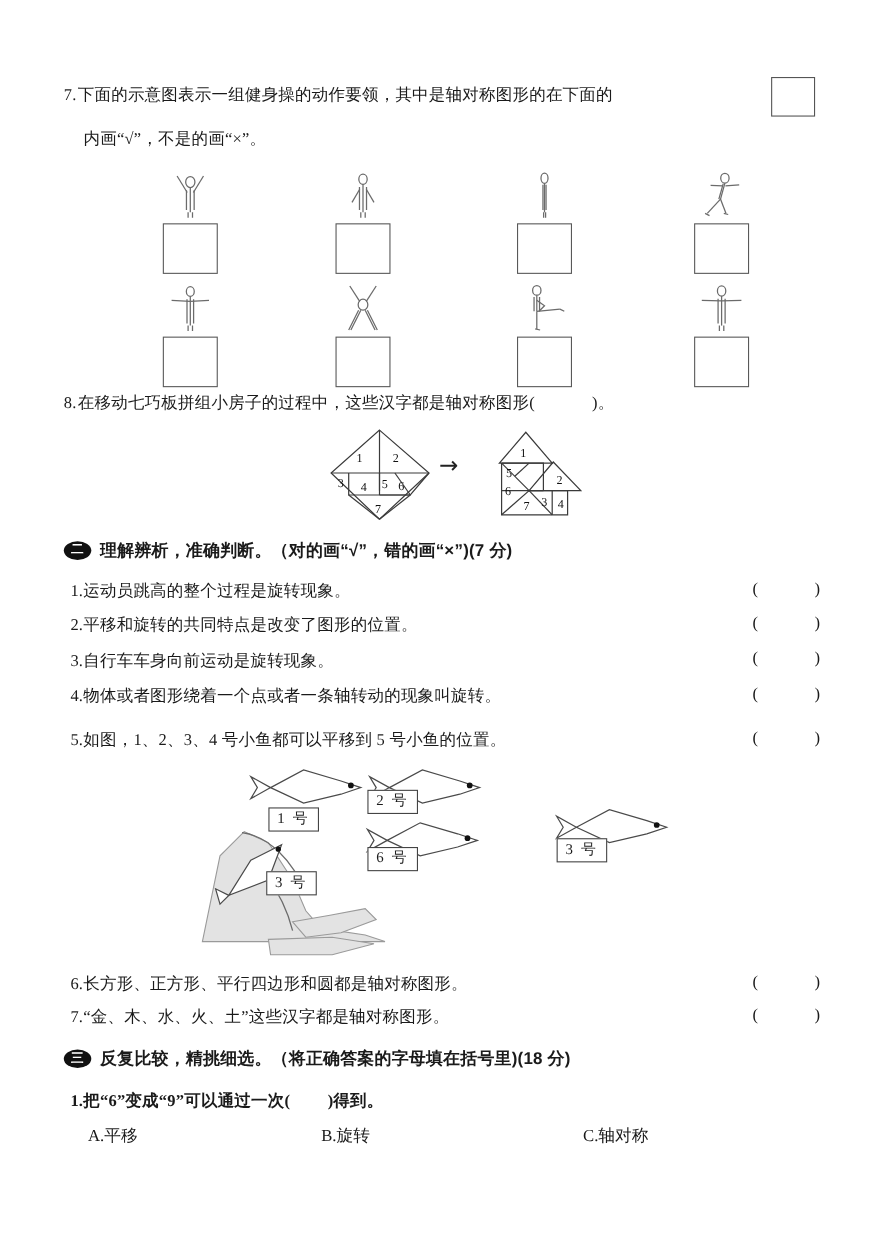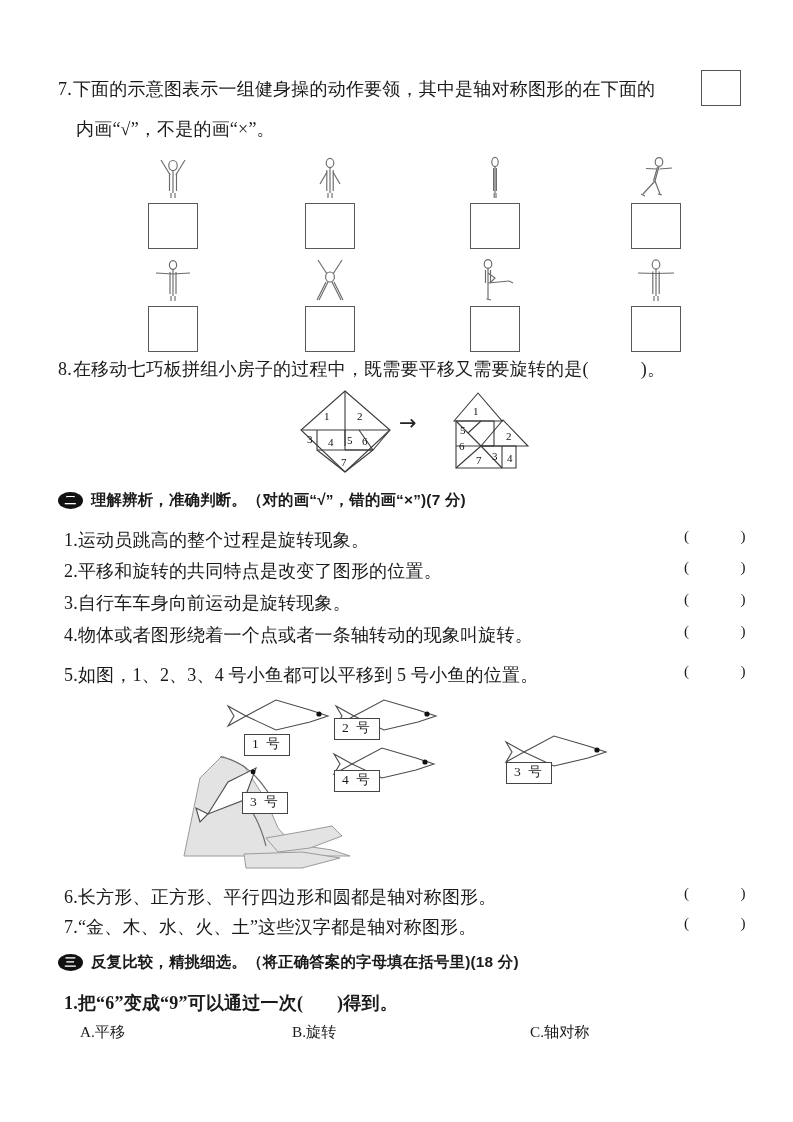--- a/index.html
+++ b/index.html
@@ -20,21 +20,21 @@
     left: 0; top: 0;
     width: 793px;
     height: 1122px;
     padding: 0;
     box-sizing: border-box;
   }
 
   
   .qline {
     position: absolute;
-    font-size: 18px;
+    font-size: 15px;
     line-height: 1.55;
     letter-spacing: 0.2px;
     white-space: nowrap;
   }
   .qnum { margin-right: 1px; }
 
   .answer-box-inline {
     display: inline-block;
     width: 38px;
     height: 34px;
@@ -255,21 +255,21 @@
         <path class="ln" d="M24 17.5 L6 17"></path>
         <path class="ln" d="M24 17.5 L42 17"></path>
         <path class="ln" d="M20.8 15.5 L20.8 38 M27.2 15.5 L27.2 38"></path>
         <path class="ln" d="M22 40 L22 45 M26 40 L26 45"></path>
       </svg>
     </div>
     <div class="pose-box" style="top:51px;"></div>
   </div>
 
   <div class="qline" style="left:58px; top:356px;">
-    <span class="qnum">8.</span><span>在移动七巧板拼组小房子的过程中，既需要平移又需要旋转的是(</span><span style="display:inline-block;width:52px;"></span><span>)。</span>
+    <span class="qnum">8.</span><span>在移动七巧板拼组小房子的过程中，这些汉字都是轴对称图形(</span><span style="display:inline-block;width:52px;"></span><span>)。</span>
   </div>
 
   <div class="tangram-wrap" style="left:297px; top:388px;">
     <svg width="96" height="88" viewBox="0 0 96 88" aria-hidden="true">
 
       <path class="ln-dark" d="M48 3 L93 42 L48 84 L4 42 Z"></path>
 
       <path class="ln-dark" d="M48 3 L48 58"></path>
 
       <path class="ln-dark" d="M4 42 L93 42"></path>
@@ -383,21 +383,21 @@
 
     <svg width="120" height="40" viewBox="0 0 120 40" aria-hidden="true" style="position:absolute;left:320px;top:36px;">
       <path class="fishln" d="M22 20 L52 4 L86 14 L104 20 L86 26 L52 34 Z"></path>
       <path class="fishln" d="M22 20 L4 10 L10 20 L4 30 Z"></path>
       <circle cx="95" cy="18" r="2.6" fill="#111"></circle>
     </svg>
 
     <div class="fish-label" style="left:62px; top:38px;">1 号</div>
     <div class="fish-label" style="left:152px; top:22px;">2 号</div>
     <div class="fish-label" style="left:60px; top:96px;">3 号</div>
-    <div class="fish-label" style="left:152px; top:74px;">4 号</div>
+    <div class="fish-label" style="left:152px; top:74px;">6 号</div>
     <div class="fish-label" style="left:324px; top:66px;">3 号</div>
   </div>
 
   <div class="qline" style="left:64px; top:884px;">
     <span>6.</span><span>长方形、正方形、平行四边形和圆都是轴对称图形。</span>
   </div>
   <div class="tf-paren" style="left:684px; top:884px;">(&nbsp;&nbsp;&nbsp;)</div>
 
   <div class="qline" style="left:64px; top:914px;">
     <span>7.</span><span>“金、木、水、火、土”这些汉字都是轴对称图形。</span>

